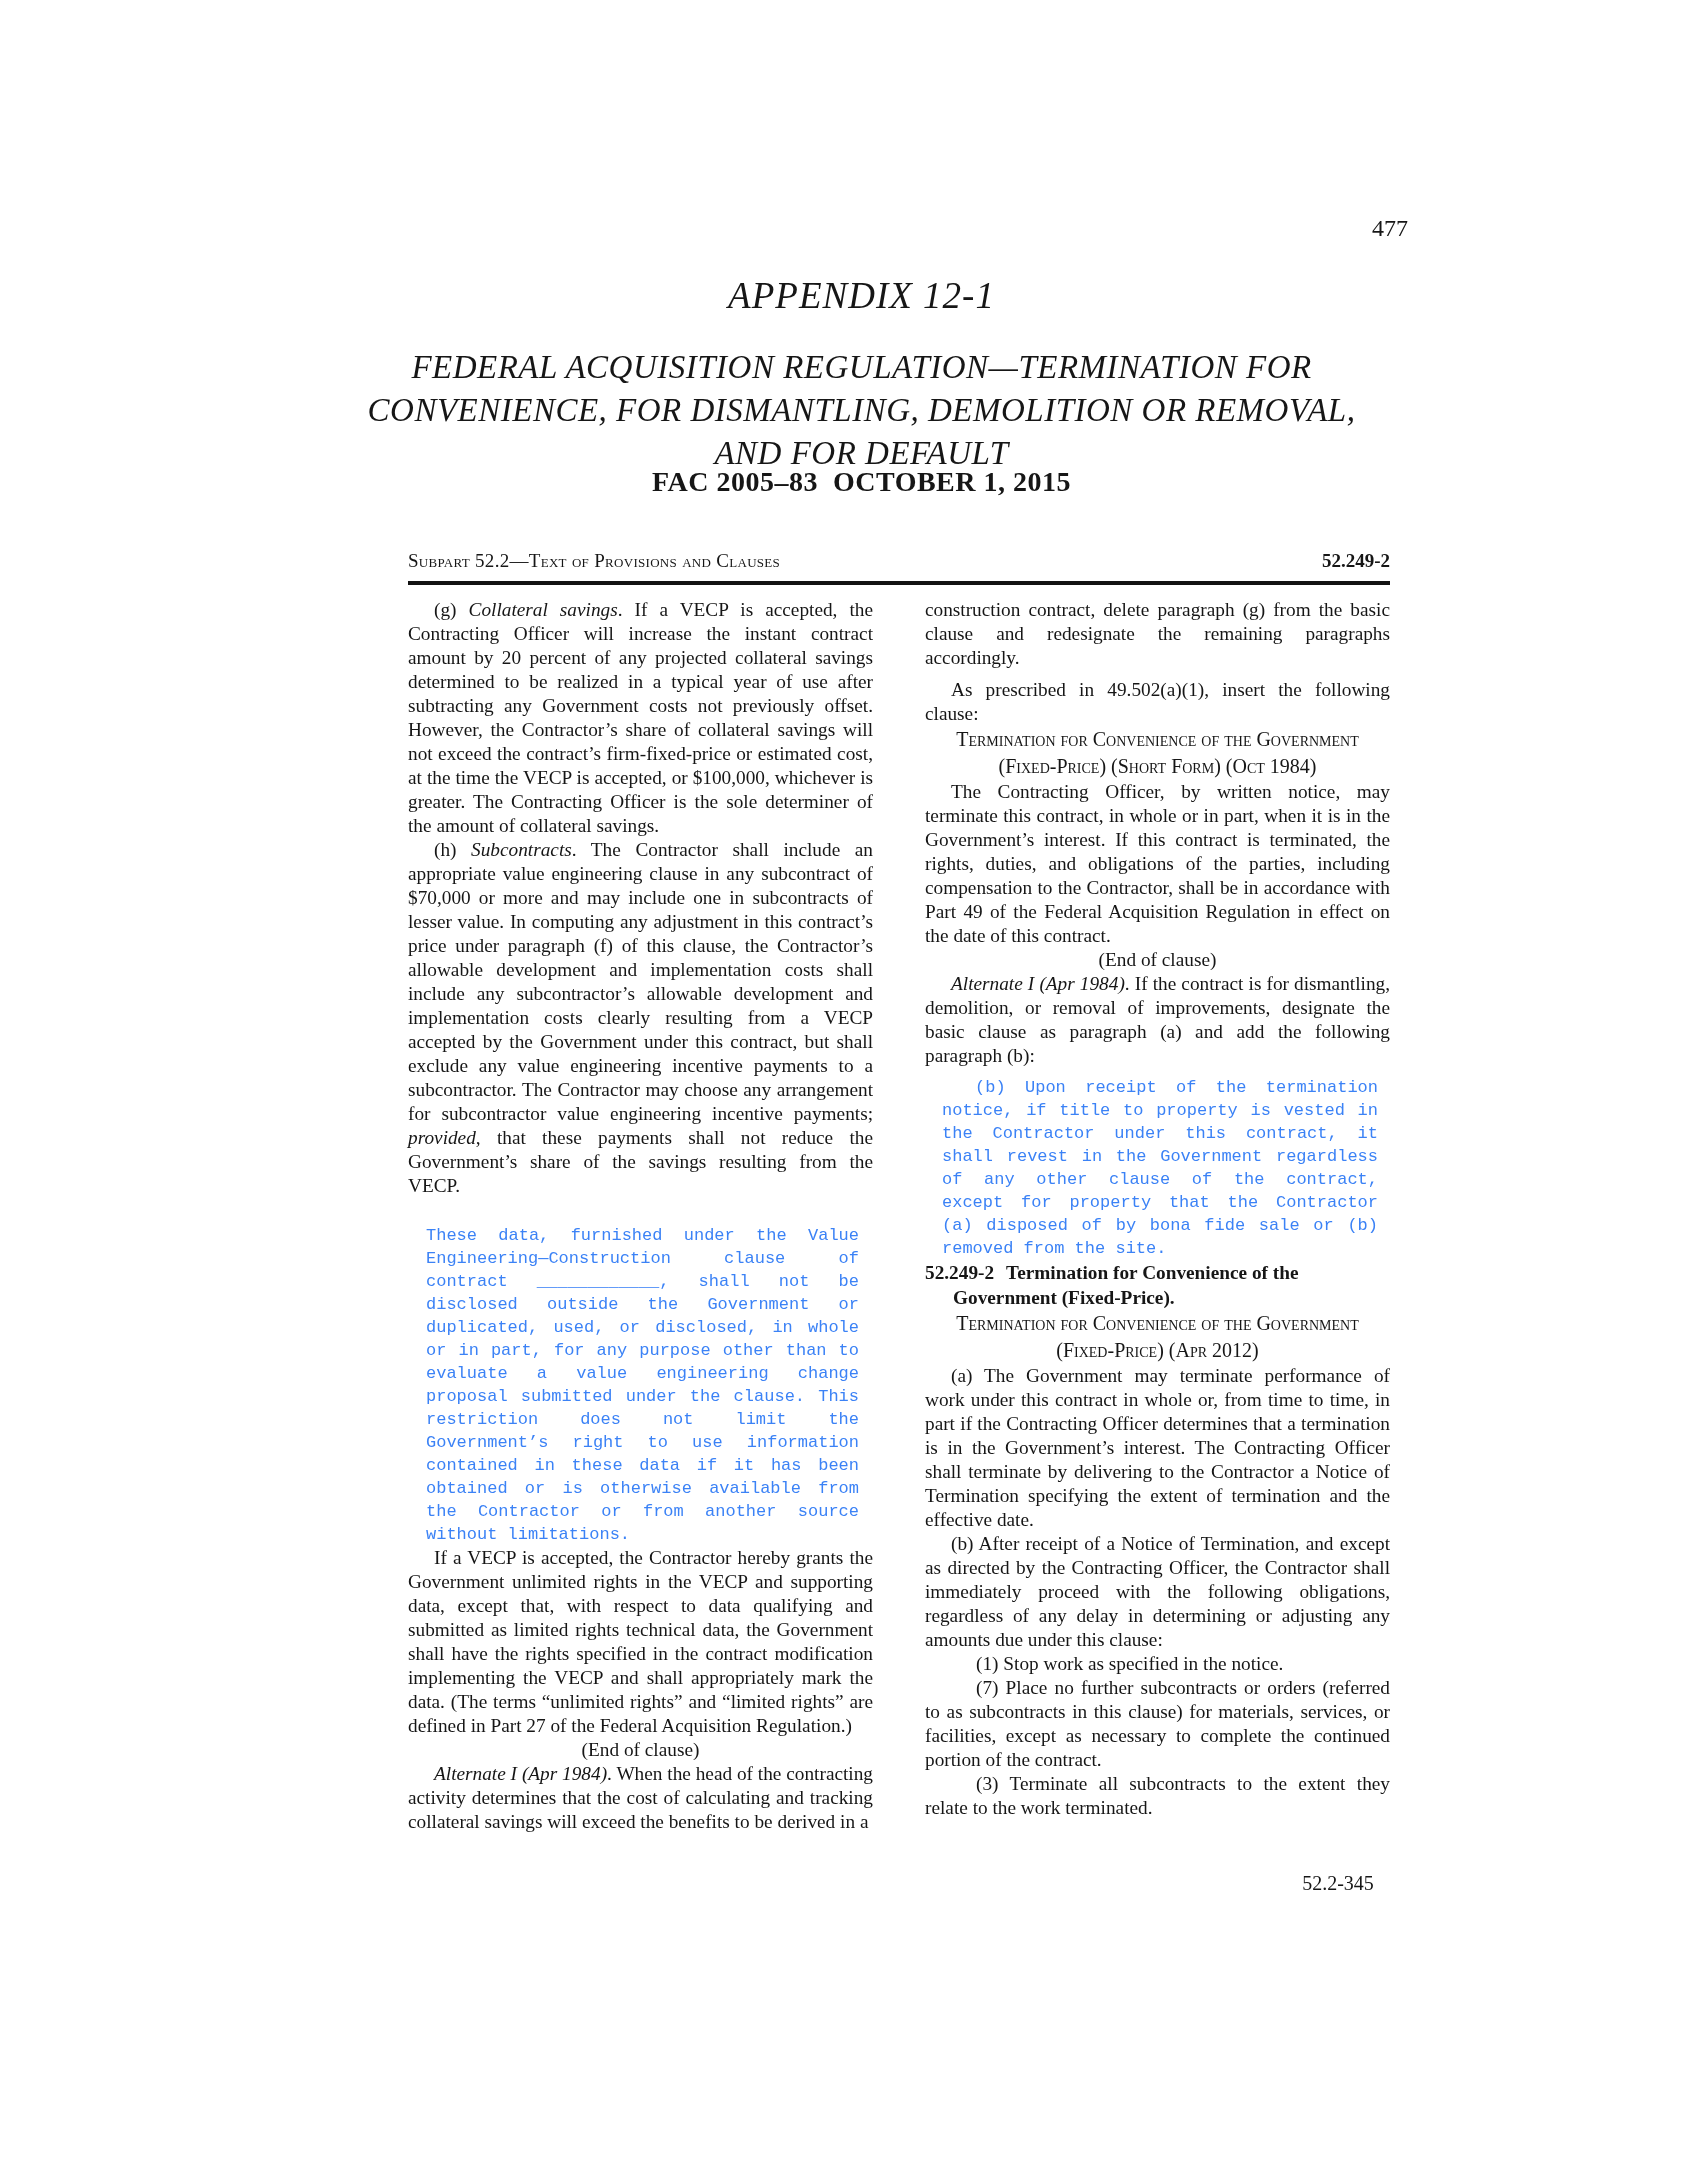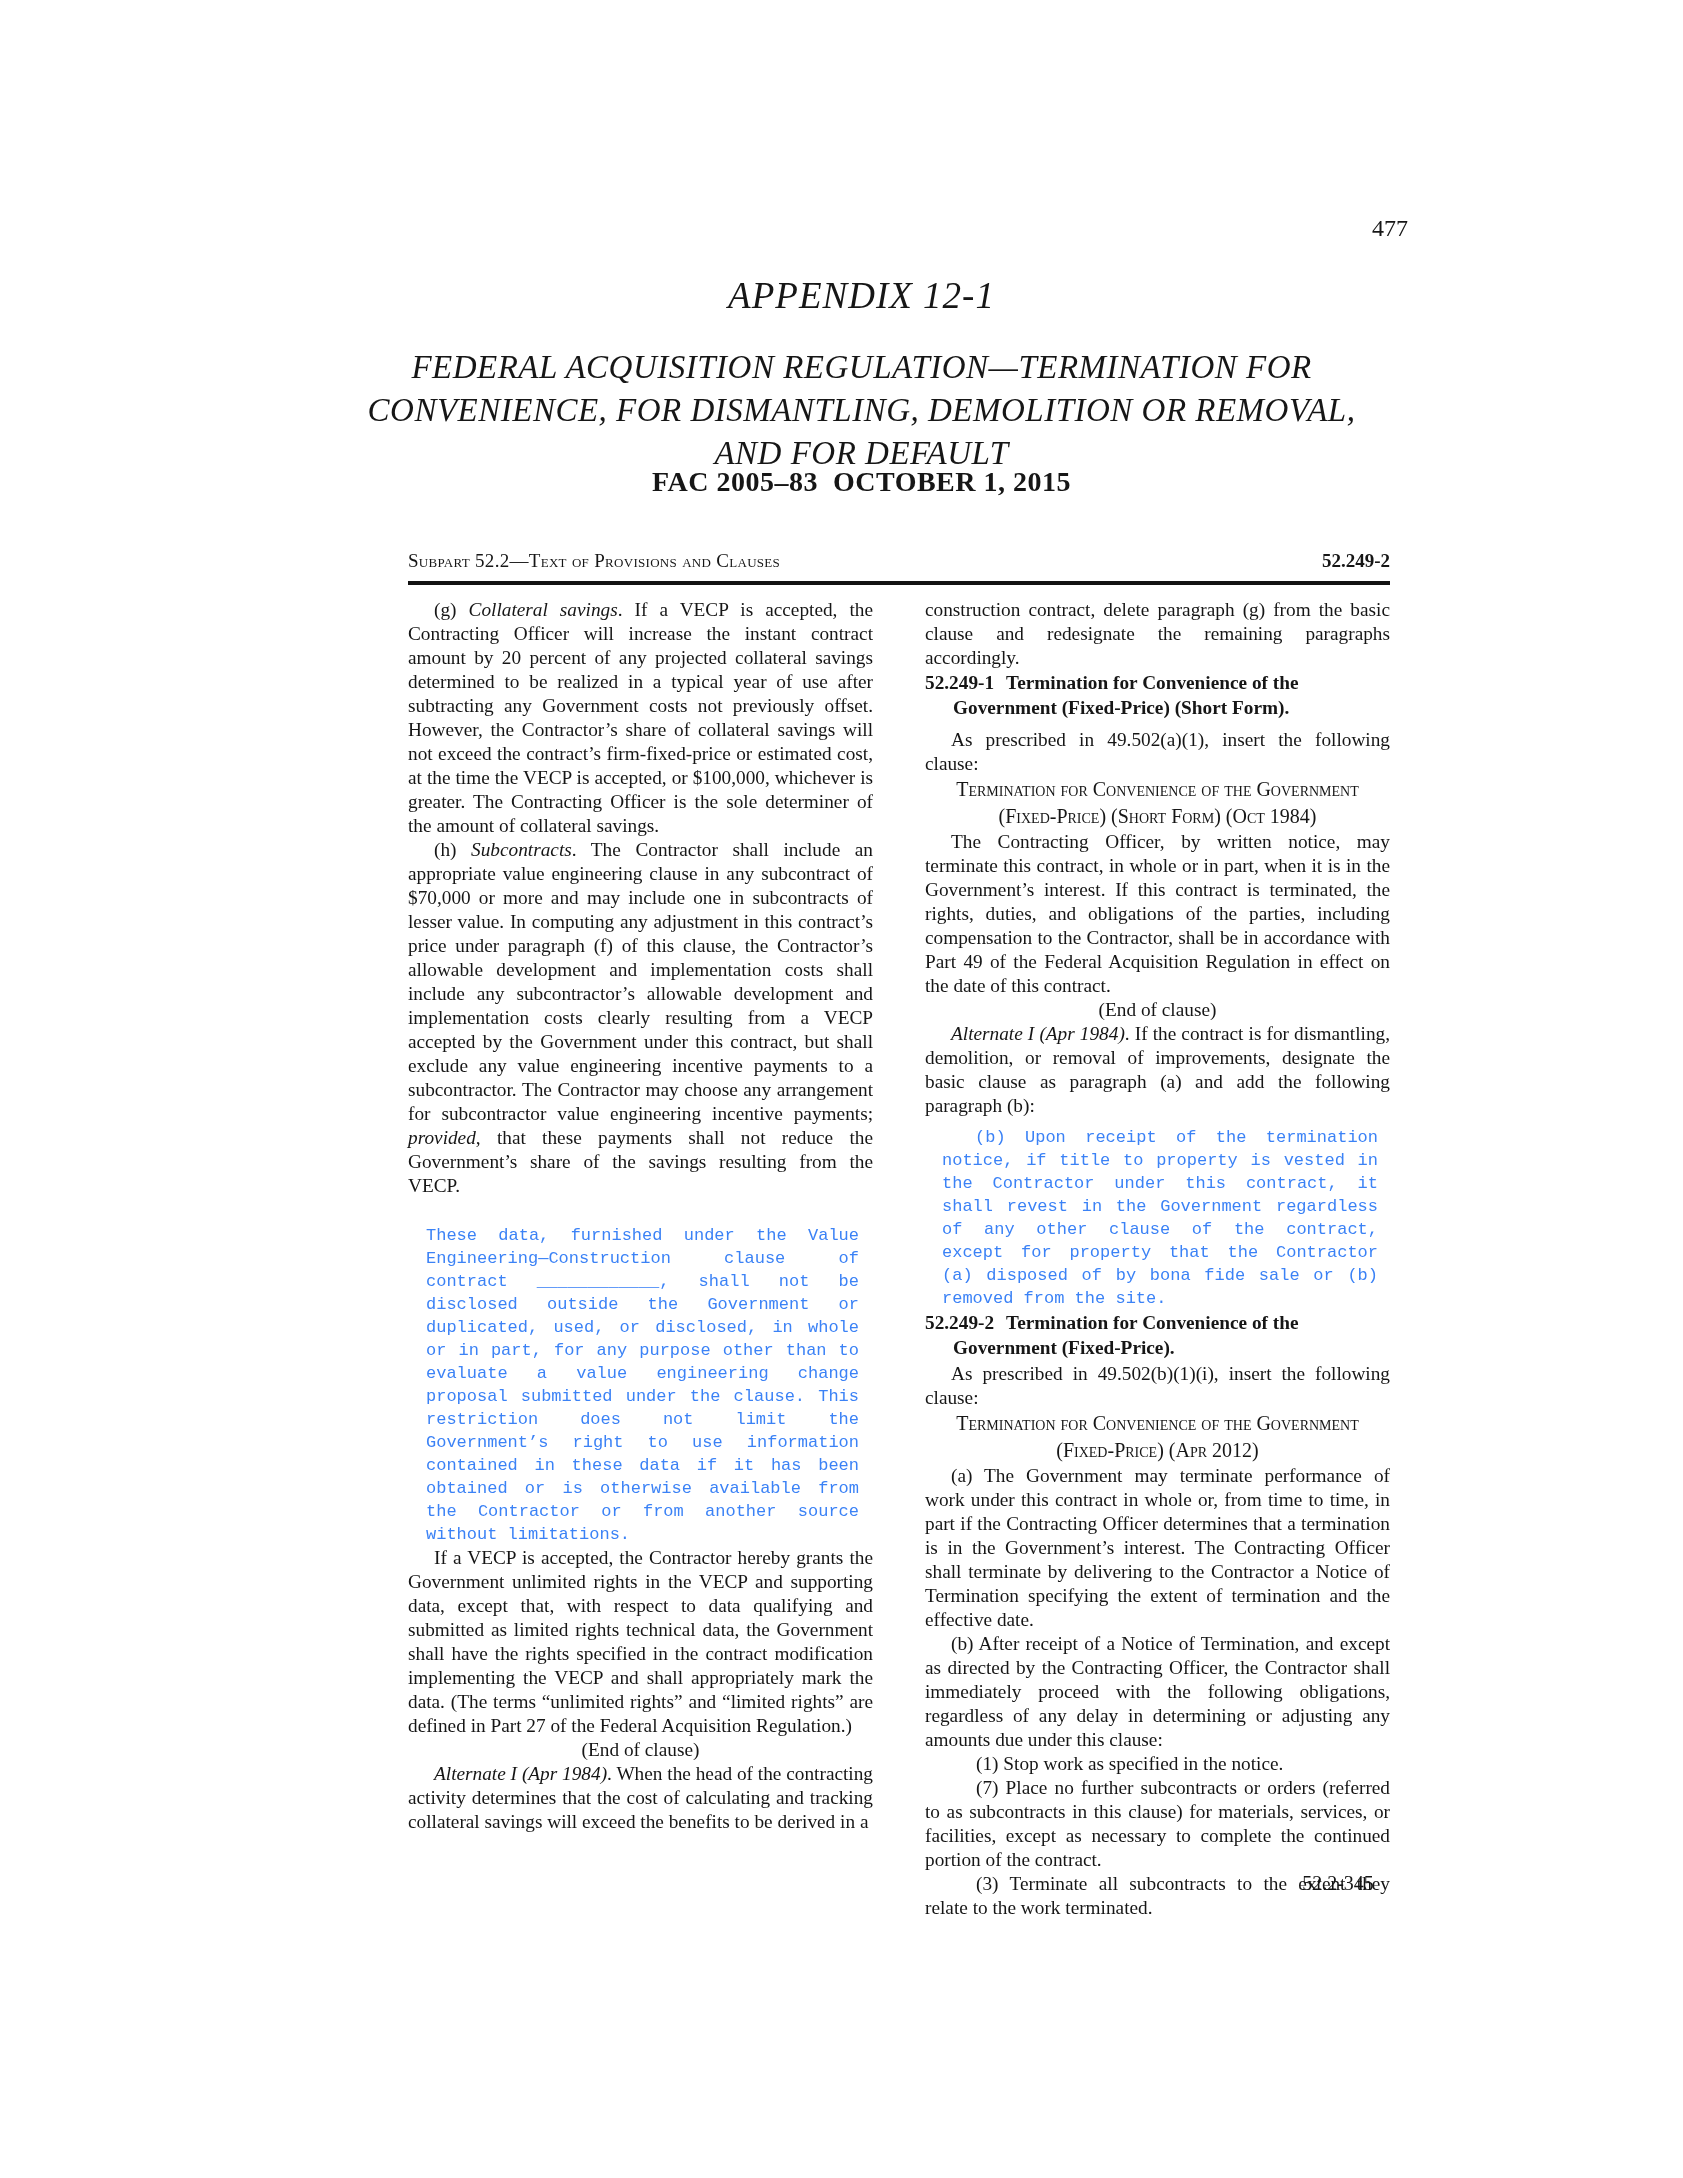--- a/index.html
+++ b/index.html
@@ -126,40 +126,38 @@
       <p class="indent mt36">If a VECP is accepted, the Contractor hereby grants the Government unlimited rights in the VECP and supporting data, except that, with respect to data qualifying and submitted as limited rights technical data, the Government shall have the rights specified in the contract modification implementing the VECP and shall appropriately mark the data. (The terms “unlimited rights” and “limited rights” are defined in Part 27 of the Federal Acquisition Regulation.)</p>
 
       <p class="center-line mt22">(End of clause)</p>
 
       <p class="indent mt22"><span class="em">Alternate I (Apr 1984)</span><span>. When the head of the contracting activity determines that the cost of calculating and tracking collateral savings will exceed the benefits to be derived in a</span></p>
     </div>
 
     <div class="col">
       <p>construction contract, delete paragraph (g) from the basic clause and redesignate the remaining paragraphs accordingly.</p>
 
-      <p class="section-head mt30"><span class="sec-num">52.249-1</span><span>Termination for Convenience of the Government (Fixed-Price) (Short Form).</span></p>
 
       <p class="indent" style="margin-top:8px;">As prescribed in 49.502(a)(1), insert the following clause:</p>
 
       <p class="clause-title mt20">
         <span style="display:block;">Termination for Convenience of the Government</span>
         <span style="display:block;">(Fixed-Price) (Short Form) (Oct 1984)</span>
       </p>
 
       <p class="indent mt16">The Contracting Officer, by written notice, may terminate this contract, in whole or in part, when it is in the Government’s interest. If this contract is terminated, the rights, duties, and obligations of the parties, including compensation to the Contractor, shall be in accordance with Part 49 of the Federal Acquisition Regulation in effect on the date of this contract.</p>
 
       <p class="center-line mt20">(End of clause)</p>
 
       <p class="indent mt20"><span class="em">Alternate I (Apr 1984)</span><span>. If the contract is for dismantling, demolition, or removal of improvements, designate the basic clause as paragraph (a) and add the following paragraph (b):</span></p>
 
       <p class="small-block alt-sub">(b) Upon receipt of the termination notice, if title to property is vested in the Contractor under this contract, it shall revest in the Government regardless of any other clause of the contract, except for property that the Contractor (a) disposed of by bona fide sale or (b) removed from the site.</p>
 
       <p class="section-head mt28"><span class="sec-num">52.249-2</span><span>Termination for Convenience of the Government (Fixed-Price).</span></p>
 
-      <p class="indent" style="margin-top:2px;">As prescribed in 49.502(b)(1)(i), insert the following clause:</p>
 
       <p class="clause-title mt20">
         <span style="display:block;">Termination for Convenience of the Government</span>
         <span style="display:block;">(Fixed-Price) (Apr 2012)</span>
       </p>
 
       <p class="indent mt16">(a) The Government may terminate performance of work under this contract in whole or, from time to time, in part if the Contracting Officer determines that a termination is in the Government’s interest. The Contracting Officer shall terminate by delivering to the Contractor a Notice of Termination specifying the extent of termination and the effective date.</p>
       <p class="indent">(b) After receipt of a Notice of Termination, and except as directed by the Contracting Officer, the Contractor shall immediately proceed with the following obligations, regardless of any delay in determining or adjusting any amounts due under this clause:</p>
       <p class="list-item">(1) Stop work as specified in the notice.</p>
       <p class="list-item">(7) Place no further subcontracts or orders (referred to as subcontracts in this clause) for materials, services, or facilities, except as necessary to complete the continued portion of the contract.</p>

